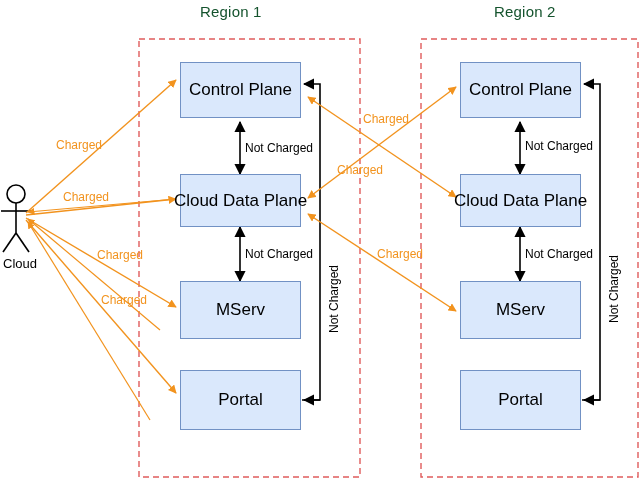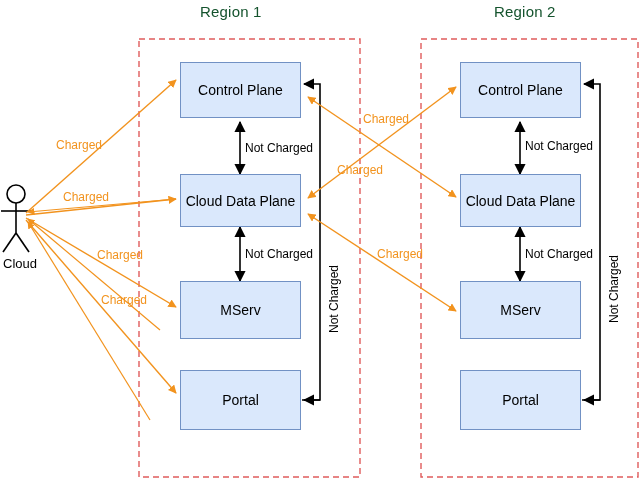--- a/index.html
+++ b/index.html
@@ -33,21 +33,21 @@
   .node-box {
     position: absolute;
     background: #dae8fc;
     border: 1px solid #7191c4;
     box-sizing: border-box;
     display: flex;
     align-items: center;
     justify-content: center;
   }
   .node-label {
-    font-size: 14px;
+    font-size: 17px;
     color: #000000;
     white-space: nowrap;
   }
   .edge-label {
     position: absolute;
     font-size: 12px;
     color: #000000;
     white-space: nowrap;
     background: #ffffff;
     padding: 0 1px;

